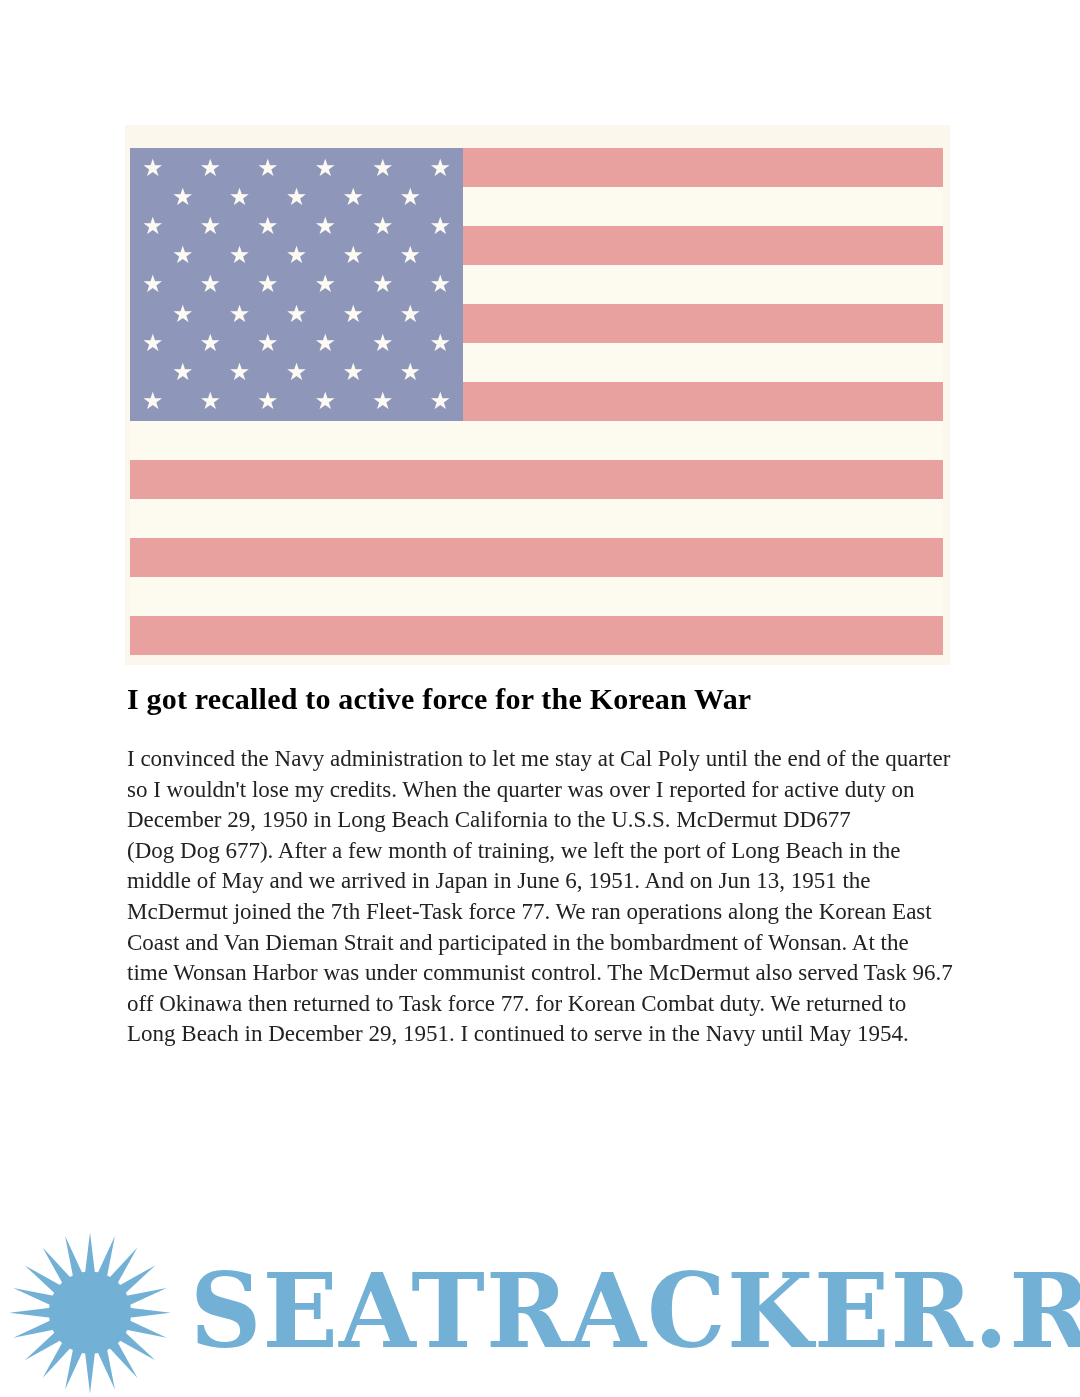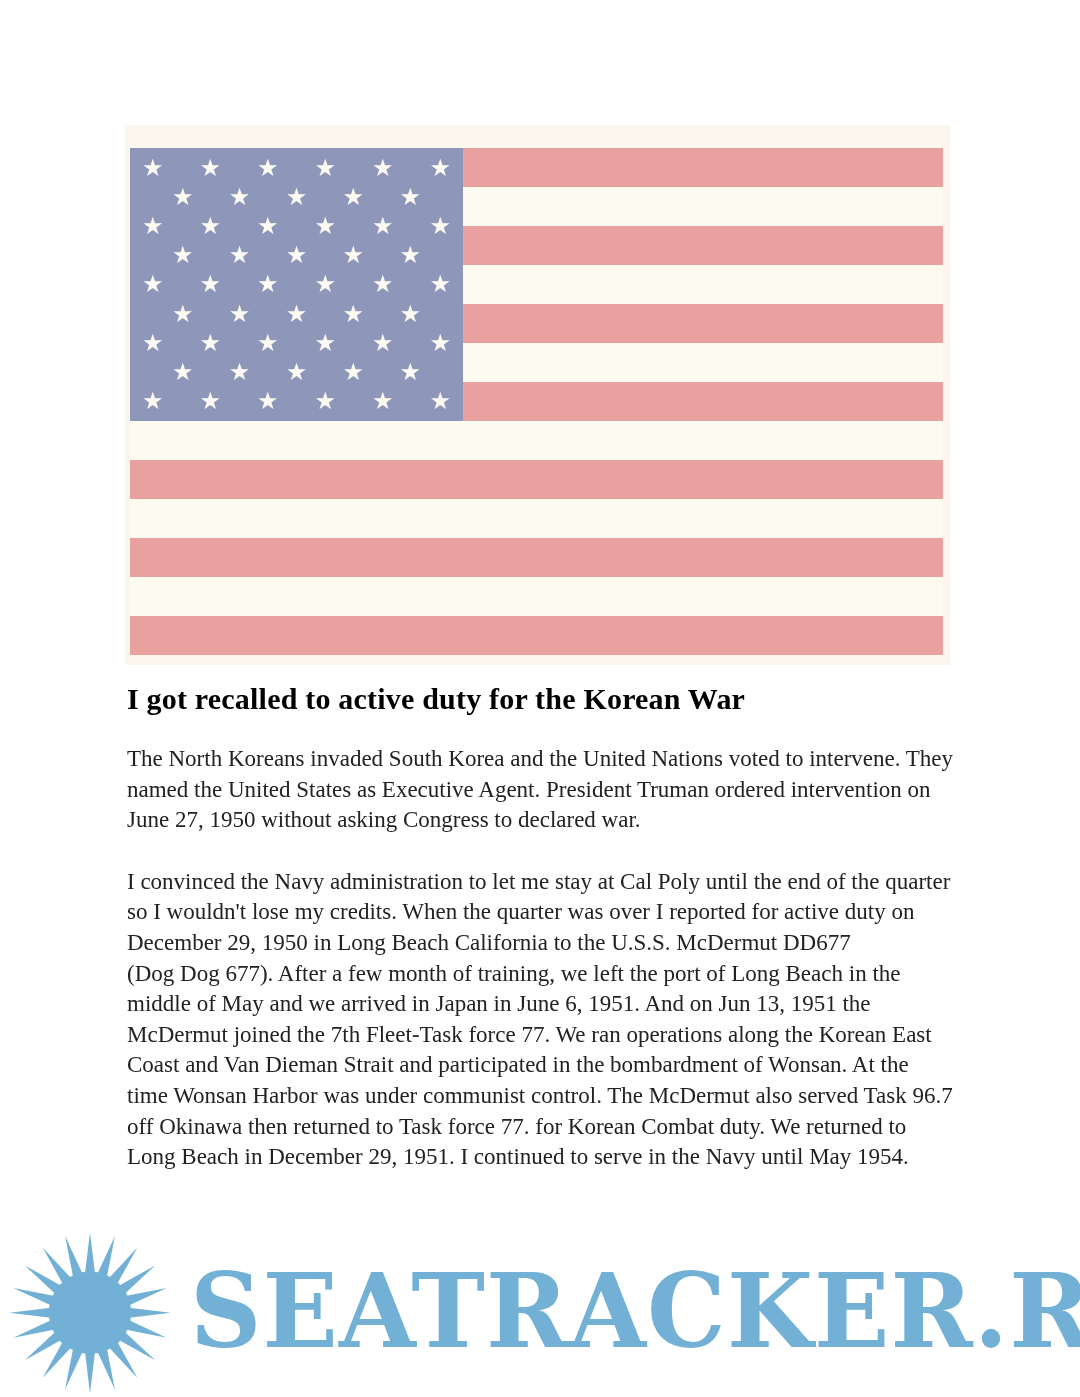--- a/index.html
+++ b/index.html
@@ -150,22 +150,21 @@
           <span>★</span>
           <span>★</span>
           <span>★</span>
           <span>★</span>
         </div>
       </div>
   </div>
 </div>
 
 <div class="content">
-  <h1>I got recalled to active duty for the Korean War</h1>
-  <p>The North Koreans invaded South Korea and the United Nations voted to intervene. They named the United States as Executive Agent. President Truman ordered intervention on June 27, 1950 without asking Congress to declared war.</p>
+  <h1>I got recalled to active force for the Korean War</h1>
   <p>I convinced the Navy administration to let me stay at Cal Poly until the end of the quarter so I wouldn't lose my credits. When the quarter was over I reported for active duty on December 29, 1950 in Long Beach California to the U.S.S. McDermut DD677
 (Dog Dog 677). After a few month of training, we left the port of Long Beach in the middle of May and we arrived in Japan in June 6, 1951. And on Jun 13, 1951 the McDermut joined the 7th Fleet-Task force 77. We ran operations along the Korean East Coast and Van Dieman Strait and participated in the bombardment of Wonsan. At the time Wonsan Harbor was under communist control. The McDermut also served Task 96.7 off Okinawa then returned to Task force 77. for Korean Combat duty. We returned to Long Beach in December 29, 1951. I continued to serve in the Navy until May 1954.</p>
 </div>
 
 <div class="watermark">
   <svg id="sun" width="192" height="172" viewBox="0 0 192 192">
       <polygon points="186,98 137.58907184093076,92.13918918494207 137.58907184093076,103.86081081505793" fill="#72b1d5"></polygon>
       <polygon points="181.59508646656383,125.81152949374527 137.36464792365388,105.27776766269423 133.74246763831508,116.42569229556214" fill="#72b1d5"></polygon>
       <polygon points="168.81152949374527,150.90067270632258 133.09116406316085,117.70394753443293 126.20136773602628,127.18693863482963" fill="#72b1d5"></polygon>
       <polygon points="148.90067270632258,170.81152949374527 125.18693863482963,128.20136773602627 115.70394753443293,135.09116406316085" fill="#72b1d5"></polygon>

